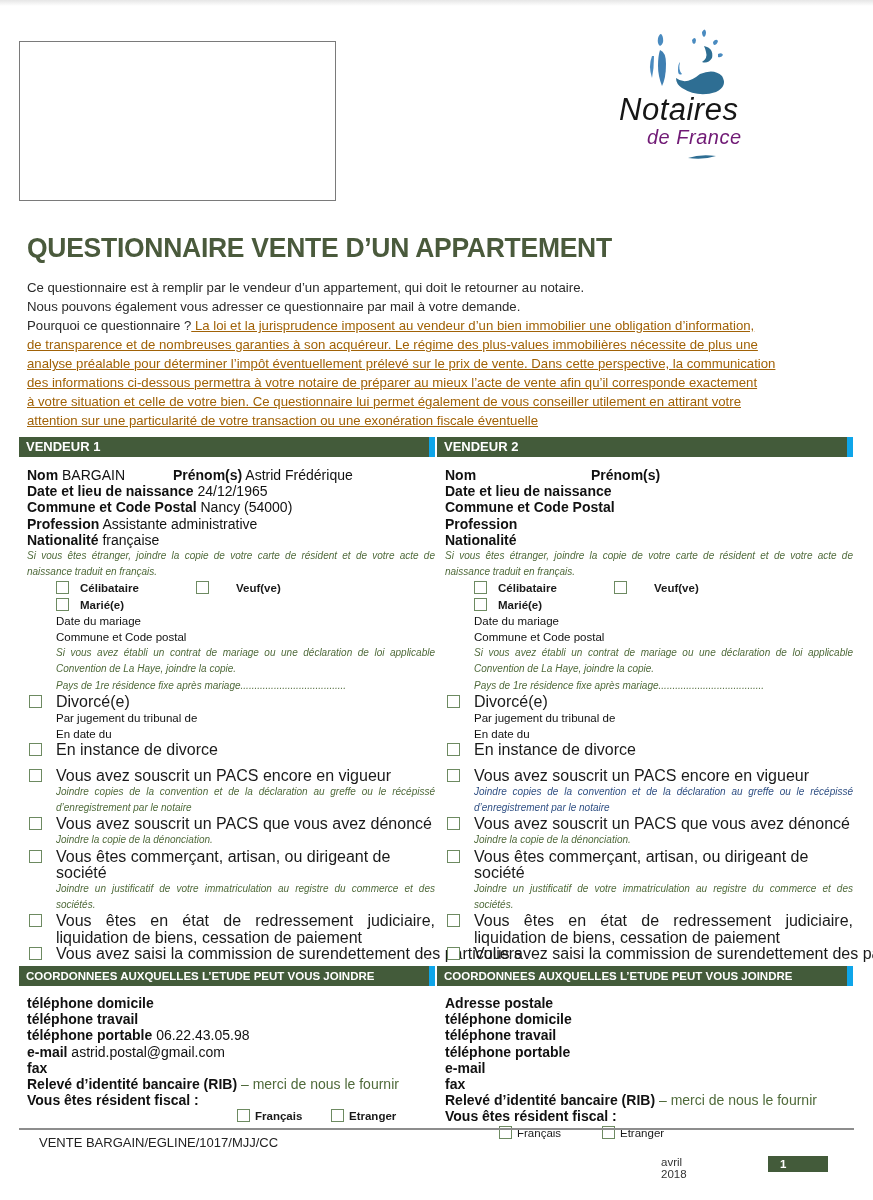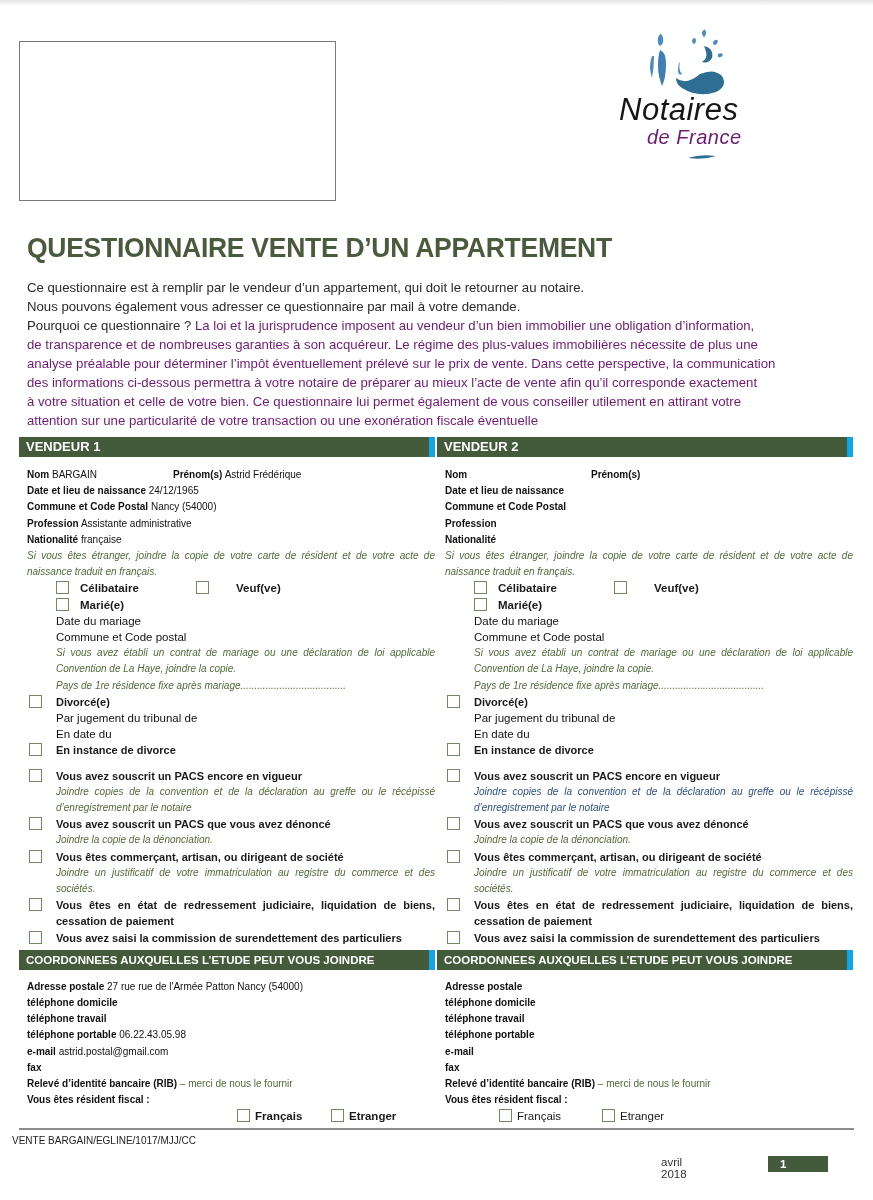--- a/index.html
+++ b/index.html
@@ -11,47 +11,47 @@
   .stamp-box { position: absolute; left: 19px; top: 41px; width: 317px; height: 160px; border: 1.5px solid #7a7a7a; }
 
   .logo { position: absolute; left: 618px; top: 18px; width: 150px; height: 150px; }
   .logo .notaires { position:absolute; left:1px; top:74px; font-family:"Liberation Sans", sans-serif; font-style:italic; font-size:31px; color:#161616; letter-spacing:0.5px; }
   .logo .defrance { position:absolute; left:21px; top:108px; font-family:"Liberation Sans", sans-serif; font-style:italic; font-size:20px; color:#701a75; letter-spacing:0.5px;margin-left:8px; }
   .logo svg { position:absolute; left:0; top:0; }
 
   .title { position: absolute; left: 27px; top: 231px; font-family: "Liberation Sans", sans-serif; font-weight: bold; font-size: 28.5px; color: #4a5a3c; letter-spacing: -0.3px; transform: scaleX(0.93); transform-origin: left; white-space: nowrap; }
 
   .intro { position: absolute; left: 27px; top: 278px; width: 815px; font-size: 13.2px; line-height: 19px; color: #2a2a2a; }
-  .intro .gray { color:#701a75; }
+  .intro .gray { color:#a16207;text-decoration:underline; }
   .intro p { white-space: nowrap; }
 
   .col { position: absolute; top: 437px; width: 416px; font-family: "Liberation Sans", sans-serif; }
   .col.left { left: 19px; }
   .col.right { left: 437px; }
   .band { background: #435b3a; color: #fff; font-weight: bold; font-size: 13px; height: 20px; line-height: 20px; padding-left: 7px; border-right: 6px solid #0ea5e9; }
-  .field { font-size: 10px; line-height: 16.2px; color: #111; padding-left: 8px; white-space: nowrap; }
+  .field { font-size: 14px; line-height: 16.2px; color: #111; padding-left: 8px; white-space: nowrap; }
   .field b { font-weight: bold; }
   .note { font-size: 10px; line-height: 16.2px; color: #4f6a3a; font-style: italic; padding-left: 8px; text-align: justify; }
   .note.blue { color: #2f4f83; }
   .cb { display: inline-block; width: 13px; height: 13px; border: 1px solid #6d8a61; vertical-align: -2px; background: #fff; }
   .row { position: relative; font-size: 11.5px; line-height: 16.2px; white-space: nowrap; color: #111; }
   .ind1 { padding-left: 37px; }
   .ck-row { position: relative; height: 16.2px; text-align: right; }
   .ck-row .cb { position: absolute; }
   .ck-row .lbl { position: absolute; font-weight: bold; font-size: 11.5px; line-height: 16.2px; white-space: nowrap; }
 
   .block-item { position: relative; padding-left: 37px; }
   .block-item .cb { position: absolute; left: 10px; top: 1px; }
-  .block-item .lbl { font-weight: bold; font-size: 11px; line-height: 16.2px; }
+  .block-item .lbl { font-weight: normal; font-size: 16px; line-height: 16.2px; }
   .block-item .note { padding-left: 0; }
 
   .dots { letter-spacing: 0; }
 
   .footer-line { position: absolute; left: 19px; top: 1128px; width: 835px; height: 1.5px; background: #8d8d8d; }
-  .ref { position: absolute; left: 12px; top: 1135px; font-size: 10px; color: #222; }
+  .ref { position: absolute; left: 39px; top: 1135px; font-size: 13px; color: #222; }
   .date { position: absolute; left: 661px; top: 1156px; font-size: 11.5px; color: #333; }
   .pagebox { position: absolute; left: 768px; top: 1156px; width: 60px; height: 16px; background: #435b3a; color: #fff; font-weight: bold; font-size: 11.5px; line-height: 16px; padding-left: 12px; }
 </style>
 </head>
 <body>
 
 <div class="page">
   <div class="topshade"></div>
 
   <div class="stamp-box"></div>
@@ -143,21 +143,20 @@
     <div class="lbl" style="text-align:justify">Vous êtes en état de redressement judiciaire, liquidation de biens, cessation de paiement</div>
   </div>
   <div class="block-item">
     <span class="cb"></span>
     <div class="lbl" style="white-space:nowrap">Vous avez saisi la commission de surendettement des particuliers</div>
   </div>
 
   <div style="height:4px"></div>
   <div class="band" style="font-size:11.5px">COORDONNEES AUXQUELLES L’ETUDE PEUT VOUS JOINDRE</div>
   <div style="height:9px"></div>
-  <div class="field"><b>Adresse postale</b> <span>27 rue rue de l'Armée Patton Nancy (54000)</span></div>
   <div class="field"><b>téléphone domicile</b> <span></span></div>
   <div class="field"><b>téléphone travail</b> <span></span></div>
   <div class="field"><b>téléphone portable</b> <span>06.22.43.05.98</span></div>
   <div class="field"><b>e-mail</b> <span>astrid.postal@gmail.com</span></div>
   <div class="field"><b>fax</b> <span></span></div>
   <div class="field"><b>Relevé d’identité bancaire (RIB)</b><span style="color:#4f6a3a"> – merci de nous le fournir</span></div>
   <div class="field"><b>Vous êtes résident fiscal :</b></div>
   <div class="ck-row resident-row">
     <span class="cb res-cb1" style="top: 1px; left: 218px;"></span>
     <span class="lbl res-l1" style="left: 236px;">Français</span>

